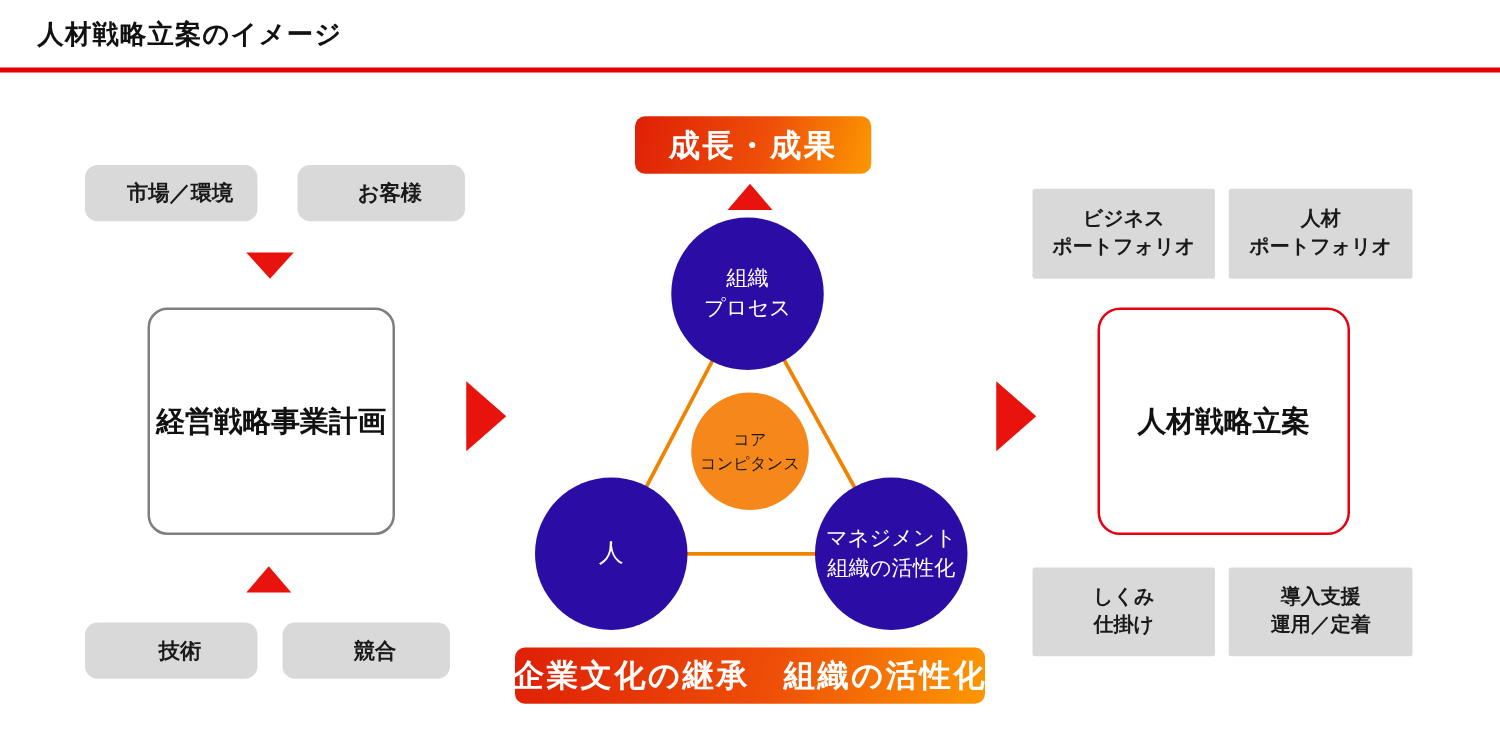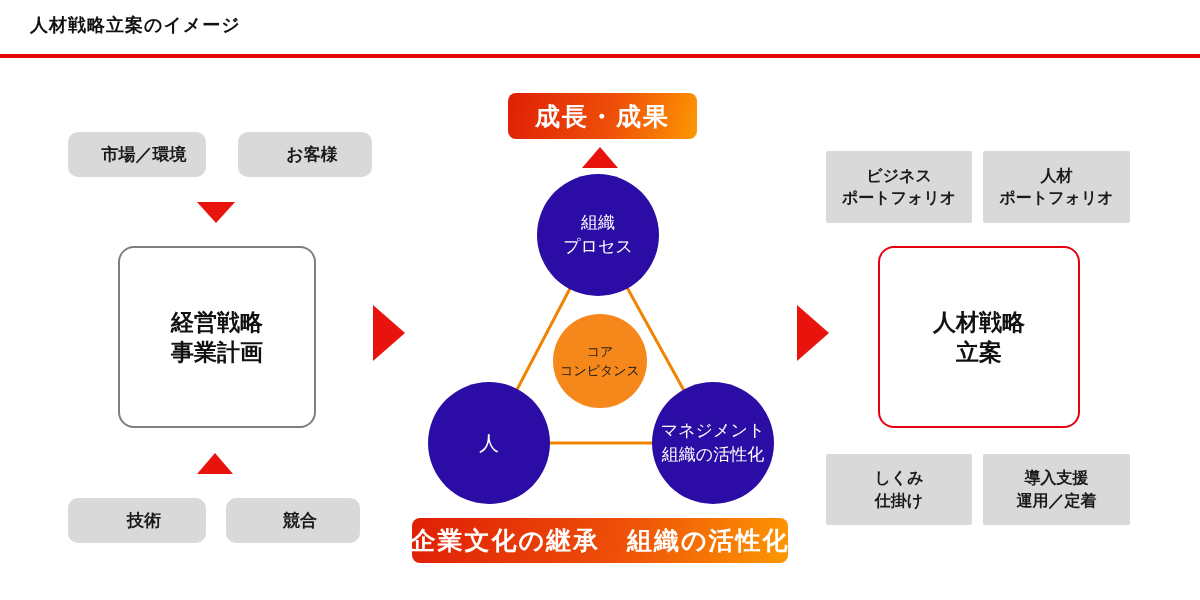--- a/index.html
+++ b/index.html
@@ -5,39 +5,39 @@
   * { margin: 0; padding: 0; box-sizing: border-box; }
   html, body { background: #ffffff; }
   body {
     font-family: "Liberation Sans", "DejaVu Sans", sans-serif;
     width: 1200px; height: 600px; position: relative; overflow: hidden;
   }
   .canvas { position: absolute; left: 0; top: 0; width: 1200px; height: 600px; }
 
   .page-title {
     position: absolute; left: 30px; top: 13px;
-    font-size: 18px; font-weight: bold; color: #111;
+    font-size: 21px; font-weight: bold; color: #111;
     letter-spacing: 1px;
   }
   .title-rule {
     position: absolute; left: 0; top: 54px; width: 1200px; height: 4px;
     background: #e60000;
   }
 
   .tag {
     position: absolute; background: #d9d9d9; color: #1a1a1a;
     display: flex; flex-direction: column; align-items: center; justify-content: center;
     font-weight: bold; text-align: center;
   }
   .tag.rounded { border-radius: 10px; font-size: 17px; padding-left: 14px; }
   .tag.square { border-radius: 2px; font-size: 16px; line-height: 1.4; }
 
   .outline-box {
     position: absolute; background: #ffffff; border-radius: 16px;
-    display: flex; flex-direction: column; align-items: center; justify-content: center;
+    display: flex; flex-direction: row; align-items: center; justify-content: center;
     font-size: 23px; font-weight: bold; color: #111; line-height: 30px;
     text-align: center;
   }
   .outline-box.gray { border: 2px solid #7f7f7f; }
   .outline-box.red { border: 2.5px solid #e60012; }
 
   .banner {
     position: absolute; border-radius: 8px;
     background: linear-gradient(105deg, #df1f06 0%, #ee4f08 55%, #fd9802 100%);
     color: #ffffff; font-size: 25px; font-weight: bold;
@@ -134,21 +134,21 @@
 
   <div class="tag square" style="left:826px; top:151px; width:146px; height:72px;">
     <span class="line">ビジネス</span>
     <span class="line">ポートフォリオ</span>
   </div>
   <div class="tag square" style="left:983px; top:151px; width:147px; height:72px;">
     <span class="line">人材</span>
     <span class="line">ポートフォリオ</span>
   </div>
 
-  <div class="outline-box red" style="left:878px; top:246px; width:202px; height:182px;">
+  <div class="outline-box red" style="left:878px; top:246px; width:202px; height:182px;border-radius:18px;">
     <span class="line">人材戦略</span>
     <span class="line">立案</span>
   </div>
 
   <div class="tag square" style="left:826px; top:454px; width:146px; height:71px;">
     <span class="line">しくみ</span>
     <span class="line">仕掛け</span>
   </div>
   <div class="tag square" style="left:983px; top:454px; width:147px; height:71px;">
     <span class="line">導入支援</span>

